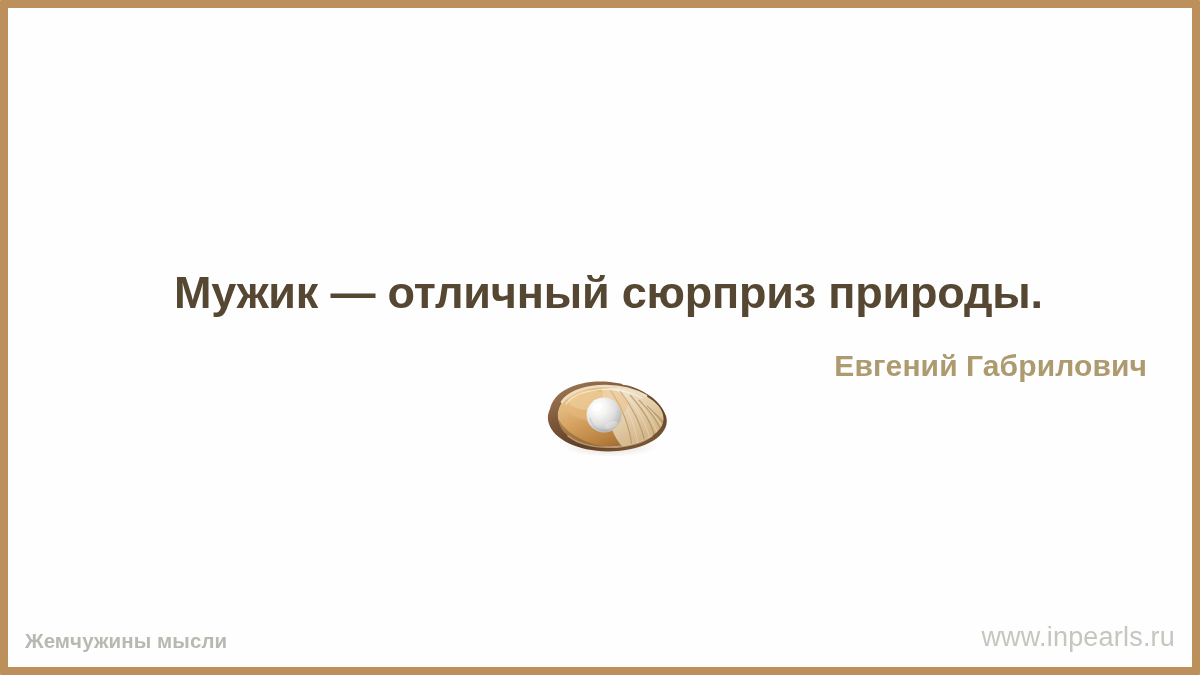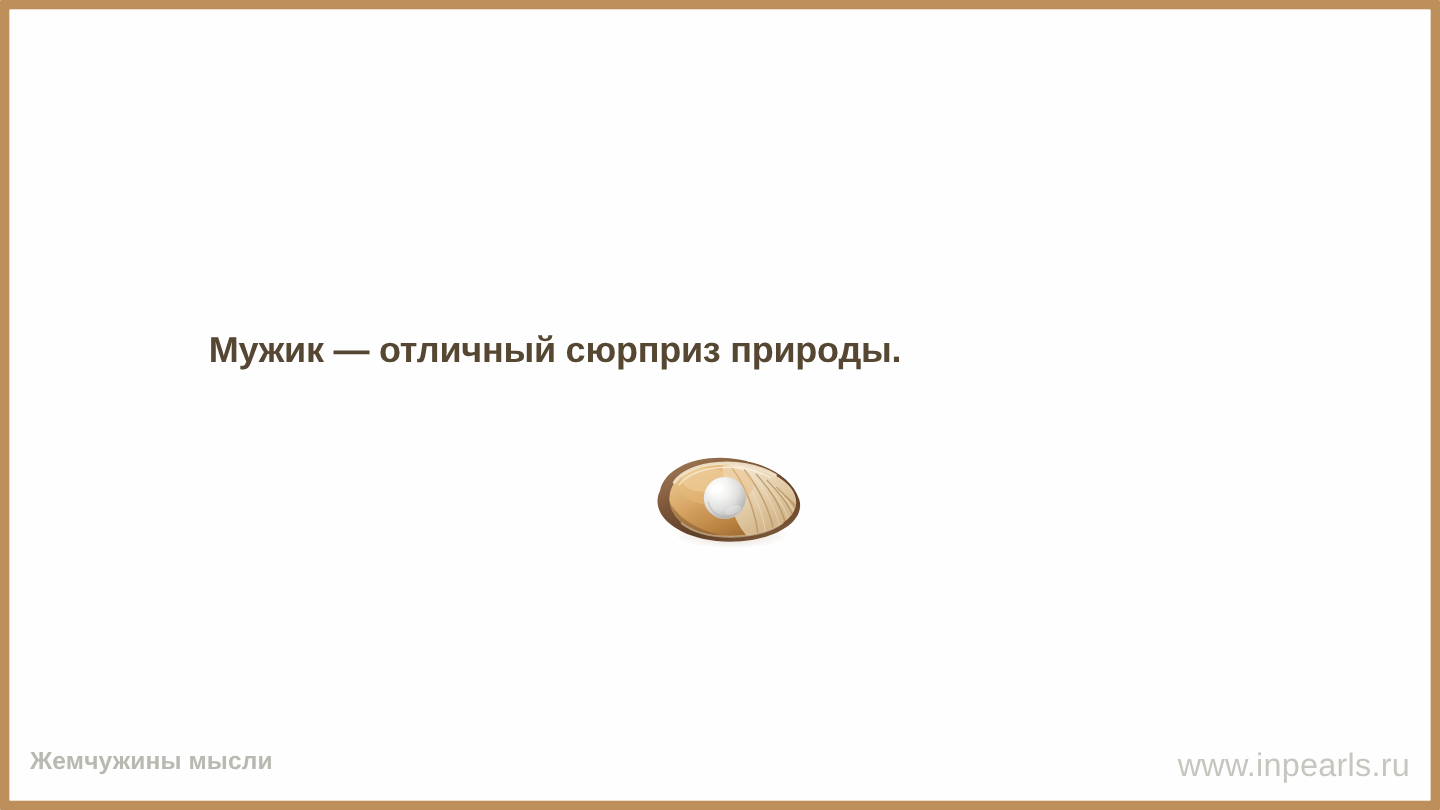--- a/index.html
+++ b/index.html
@@ -32,21 +32,21 @@
     height: 100%;
     background: #fefefe;
   }
 
   
   #quote-text {
     position: absolute;
     left: 166px;
     top: 264px;
     width: 880px;
-    font-size: 30px;
+    font-size: 45px;
     font-weight: bold;
     line-height: 42px;
     letter-spacing: -0.2px;
     color: #554731;
     white-space: nowrap;
   }
 
   
   #quote-author {
     position: absolute;
@@ -72,21 +72,21 @@
   #shell-emblem svg { display: block; width: 100%; height: 100%; }
 
   
   #footer {
     position: absolute;
     left: 0;
     right: 0;
     bottom: 14px;
     height: 30px;
     display: flex;
-    align-items: flex-start;
+    align-items: flex-end;
     justify-content: space-between;
     padding: 0 17px 0 17px;
   }
 
   #site-name {
     font-size: 20.5px;
     font-weight: bold;
     letter-spacing: 0.1px;
     color: #b9b9b1;
     white-space: nowrap;
@@ -102,20 +102,21 @@
   }
 </style>
 </head>
 <body>
 
 <div id="quote-card">
   <div id="card-inner">
 
     <div id="quote-text">Мужик — отличный сюрприз природы.</div>
 
+    <div id="quote-author">Евгений Габрилович</div>
 
     <div id="shell-emblem">
       <svg viewBox="0 0 136 84" xmlns="http://www.w3.org/2000/svg" aria-hidden="true">
         <defs>
           <linearGradient id="gOuter" x1="0.12" y1="0.10" x2="0.78" y2="0.95">
             <stop offset="0" stop-color="#9a7450"></stop>
             <stop offset="0.32" stop-color="#7d573a"></stop>
             <stop offset="0.68" stop-color="#5e3f28"></stop>
             <stop offset="1" stop-color="#7a5636"></stop>
           </linearGradient>

